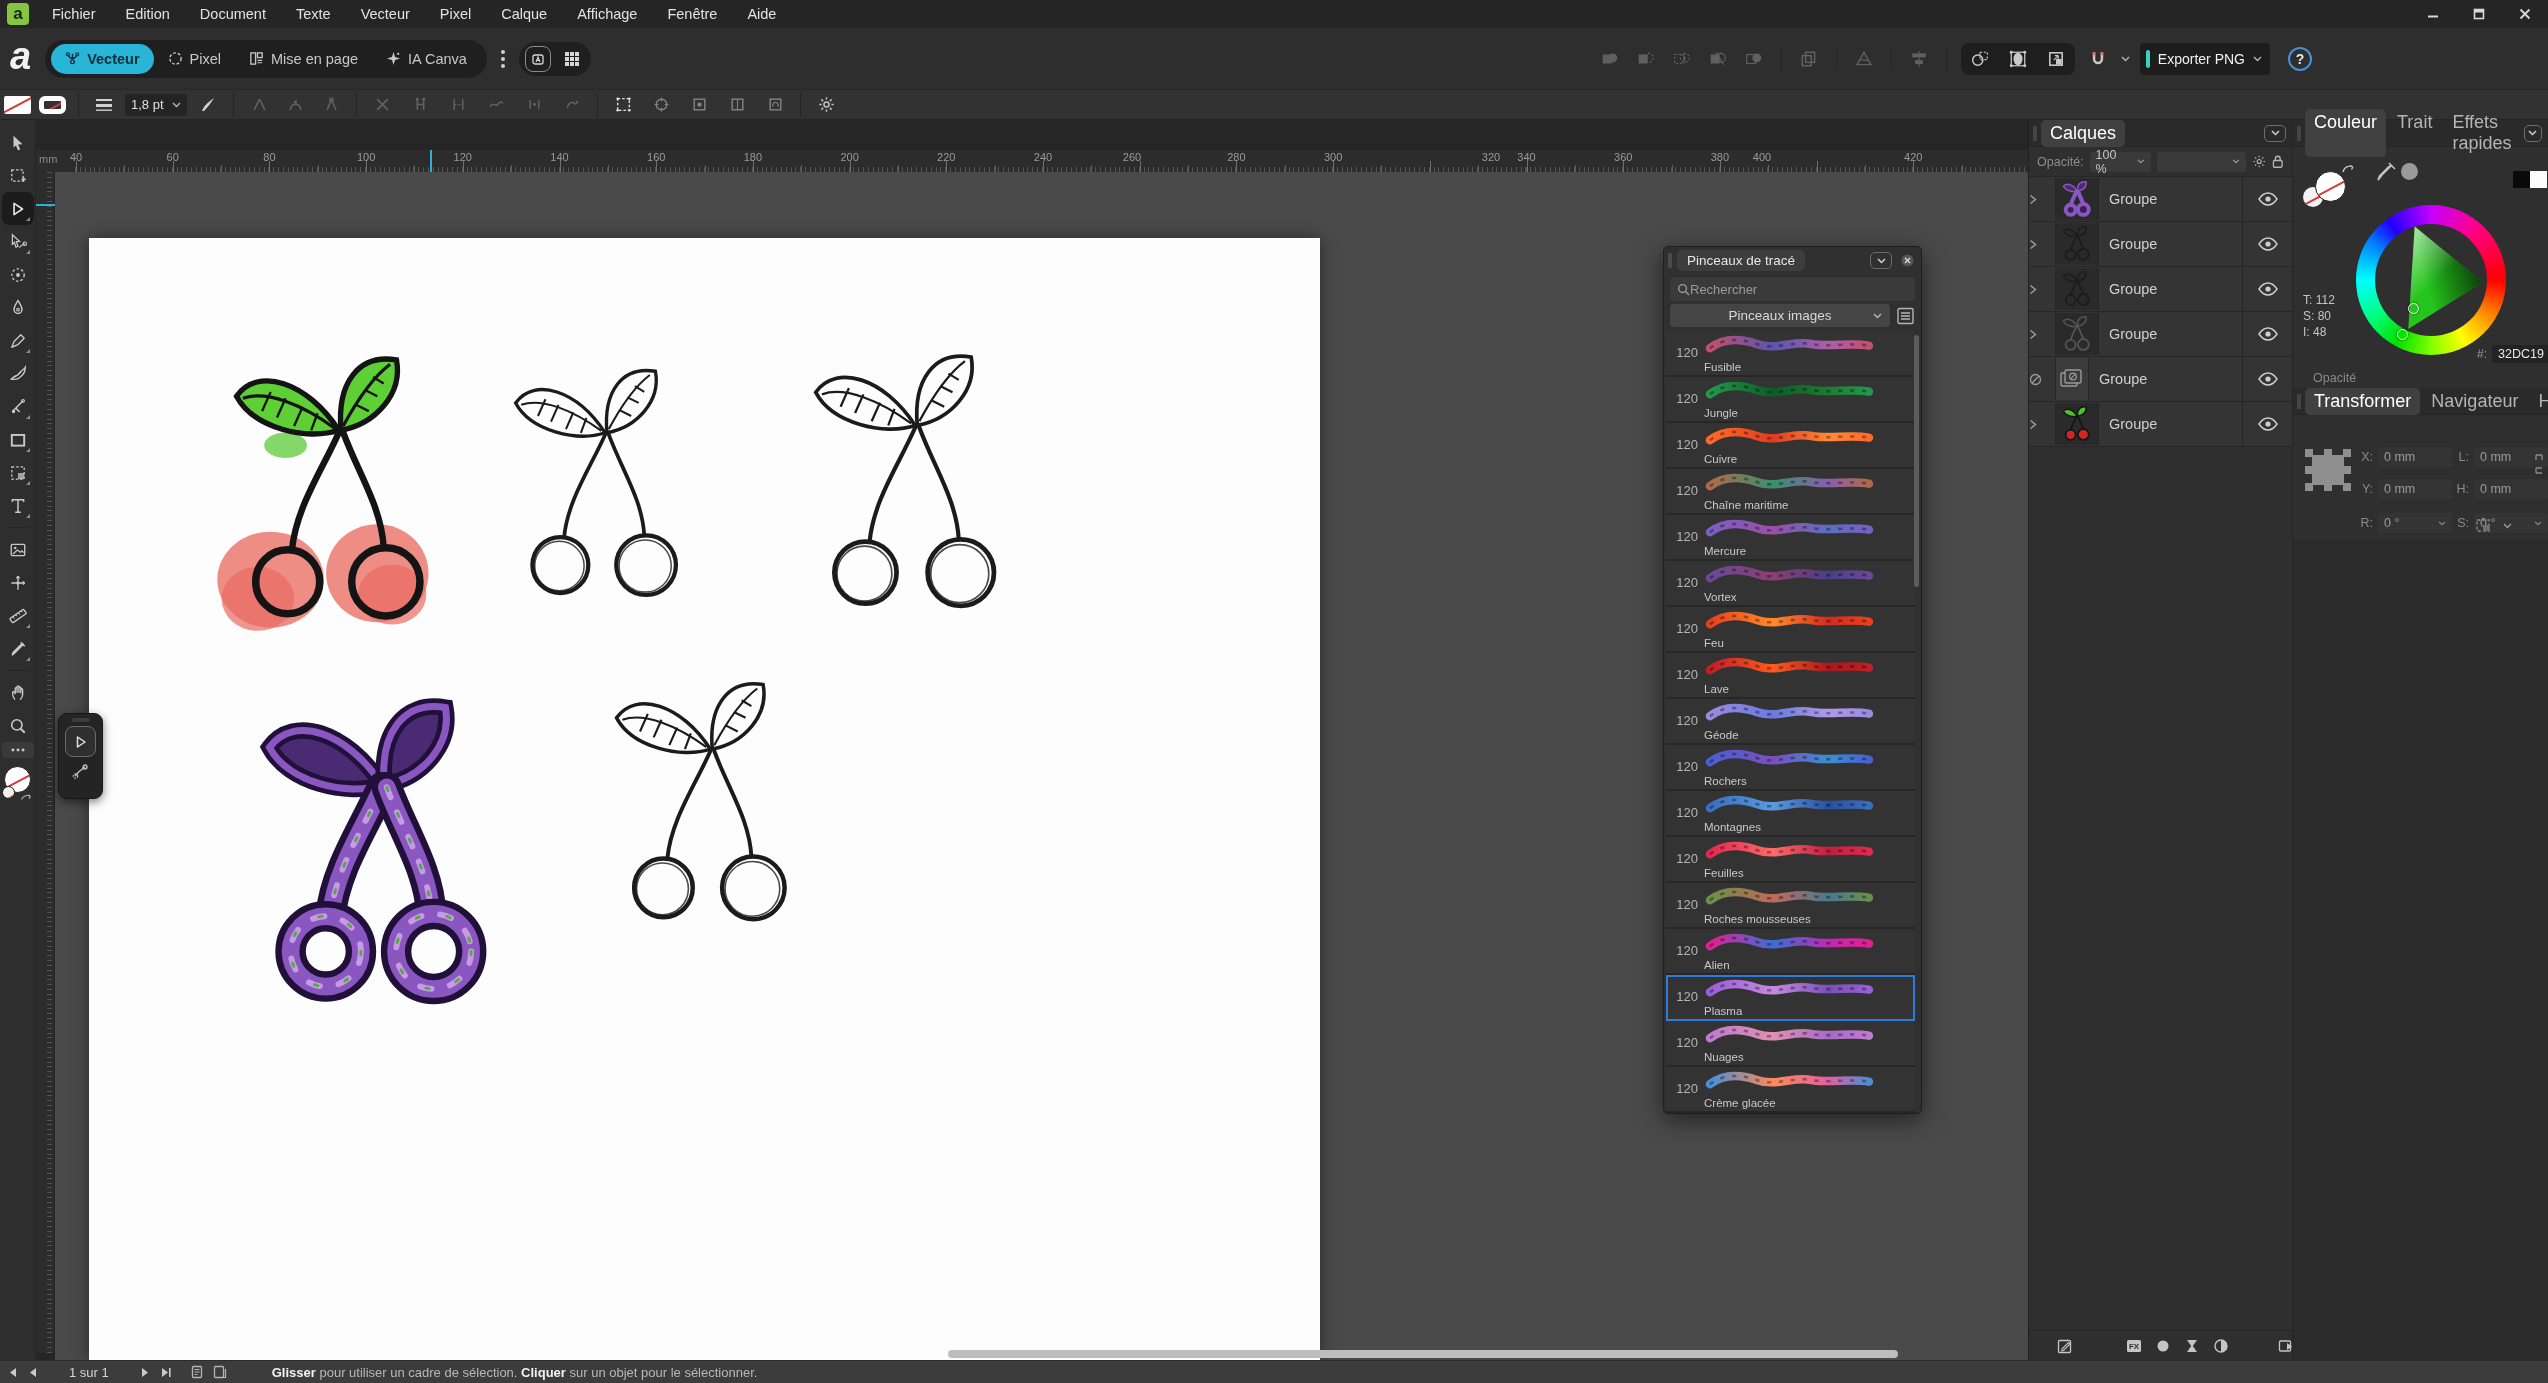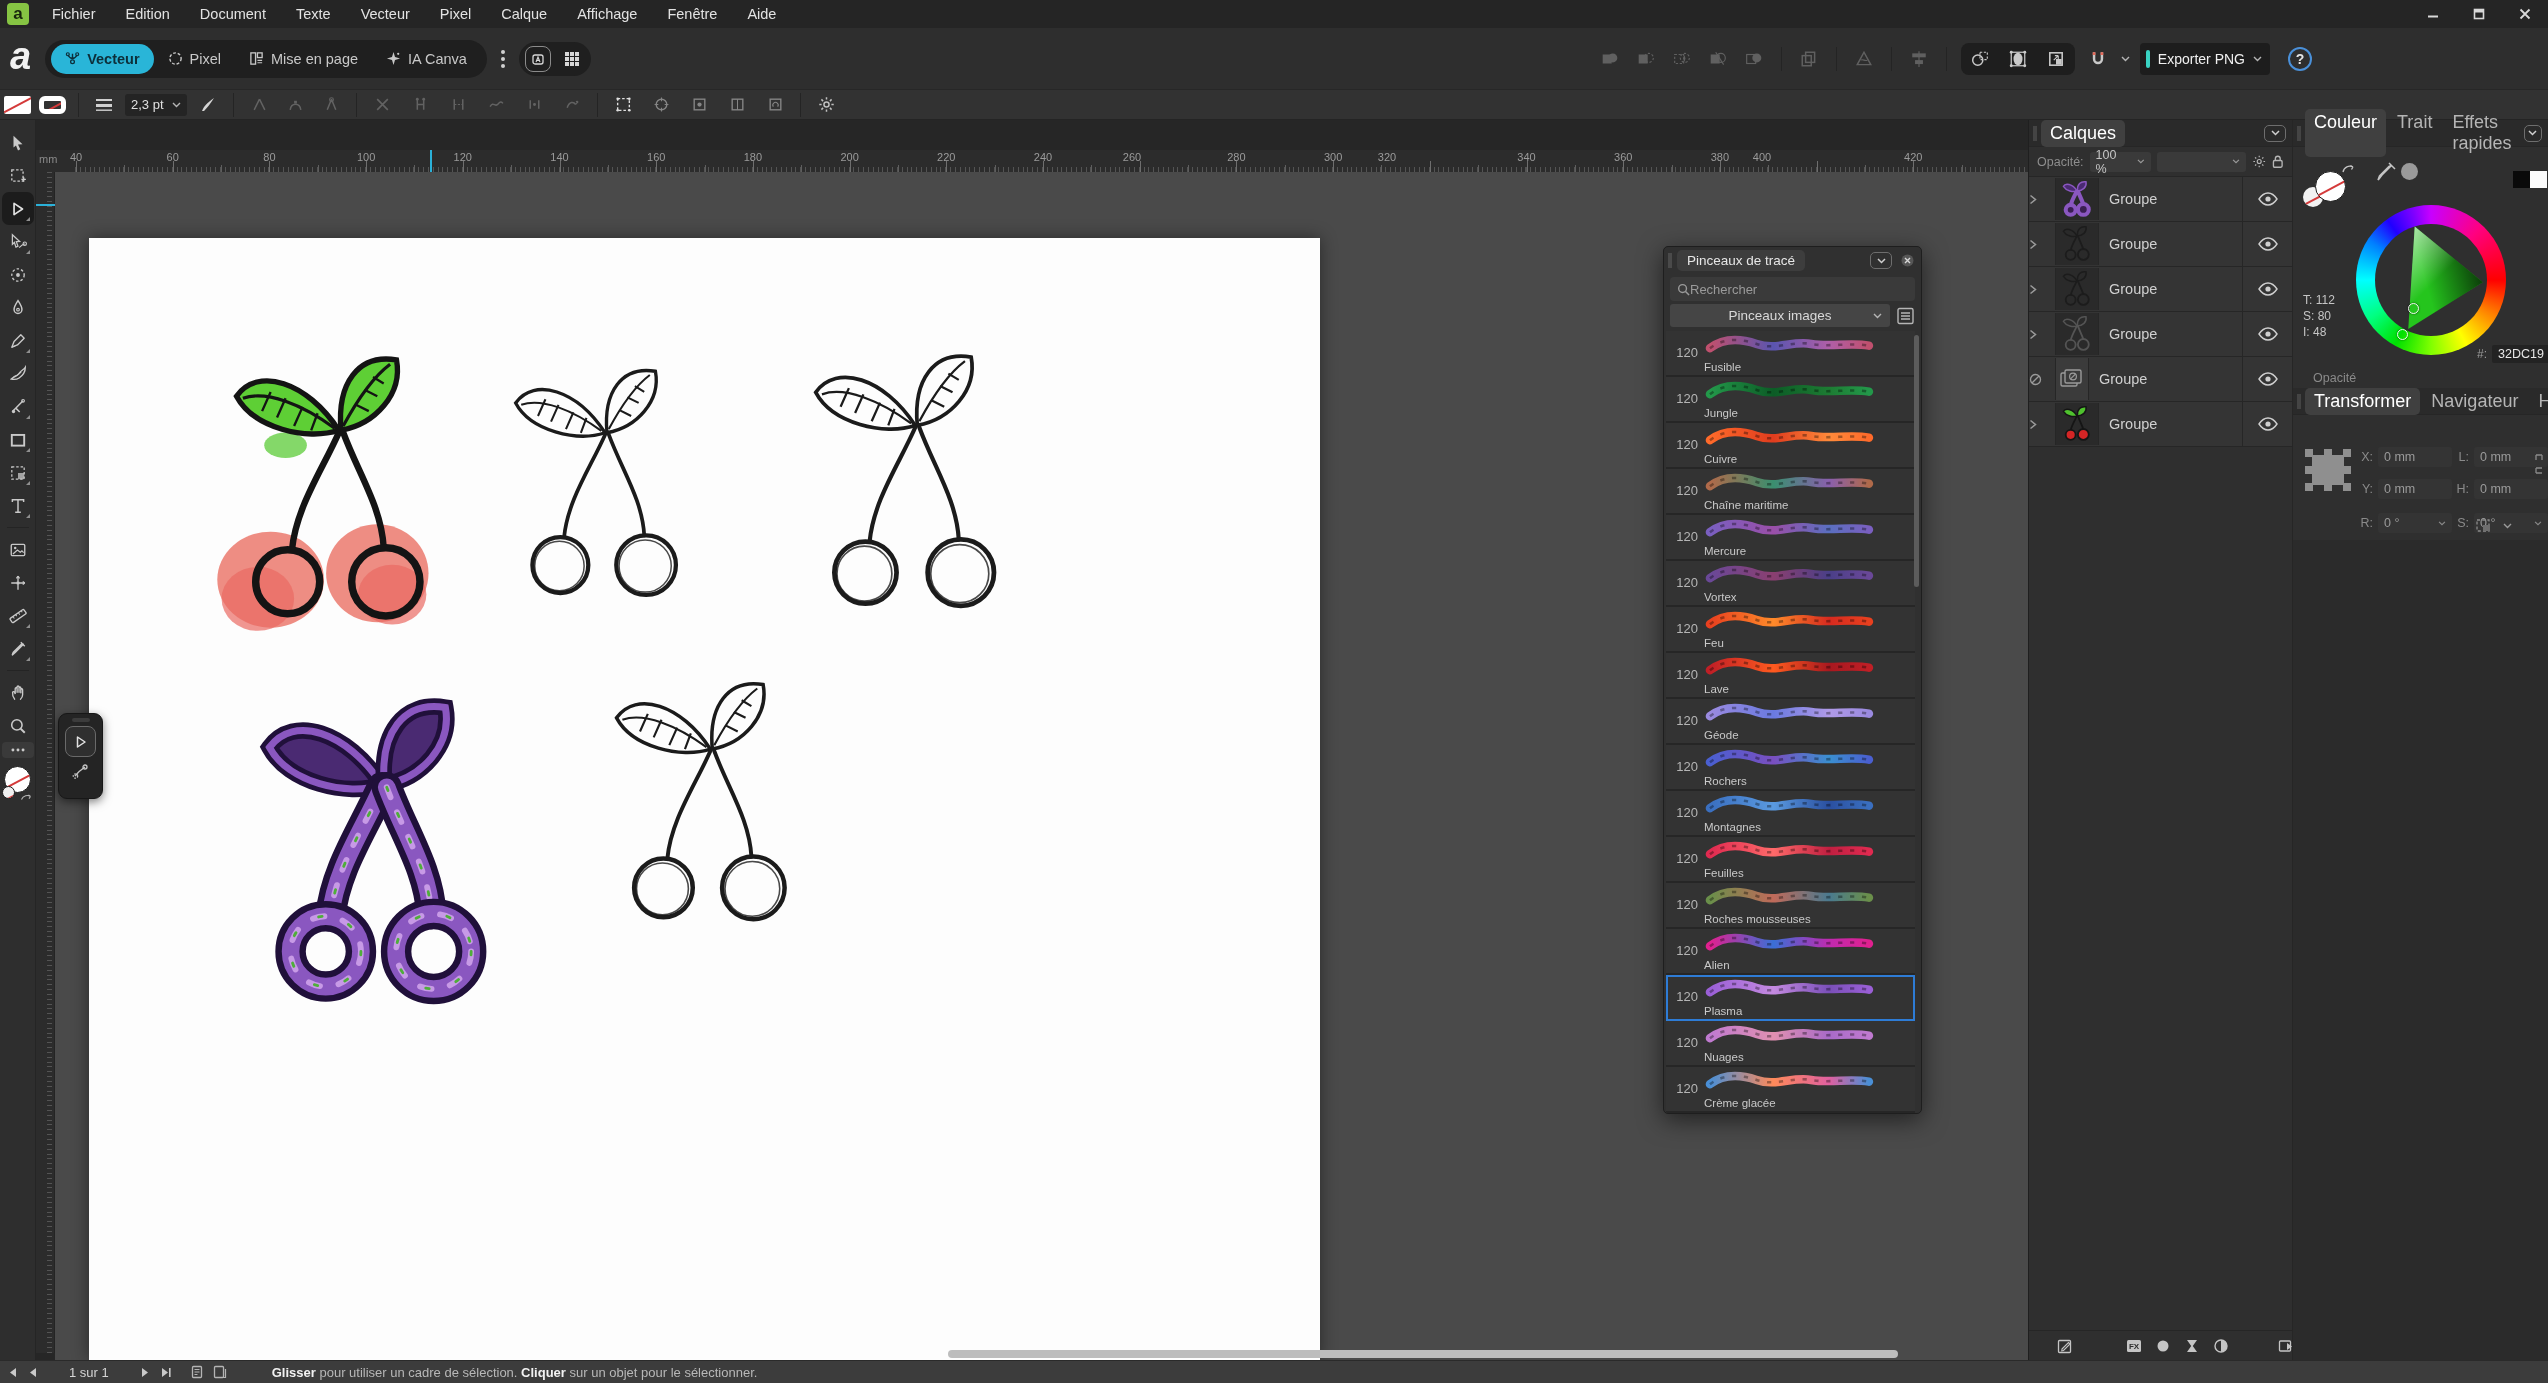--- a/index.html
+++ b/index.html
@@ -402,21 +402,21 @@
       </div>
     <div class="vsep"></div>
     <div class="tbico">
         <svg width="18" height="16" viewBox="0 0 18 16">
           <rect x="1" y="2" width="16" height="2" fill="#d0d0d0"></rect>
           <rect x="1" y="7" width="16" height="3" fill="#d0d0d0"></rect>
           <rect x="1" y="12.5" width="16" height="1.4" fill="#d0d0d0"></rect>
         </svg>
       </div>
     <div id="widthsel">
-      <span>2,3 pt</span>
+      <span>1,8 pt</span>
       <svg width="9" height="6" viewBox="0 0 9 6">
           <path d="M1 1 L4.5 4.5 L8 1" stroke="#b5b5b5" stroke-width="1.4" fill="none"></path>
         </svg>
     </div>
     <div class="tbico">
         <svg width="18" height="18" viewBox="0 0 18 18">
           <path d="M3 15 C5 10 8 7 15 2 C11 8 8 12 5 15 Z" fill="#d5d5d5"></path>
         </svg>
       </div>
     <div class="vsep"></div>
@@ -698,21 +698,21 @@
       <div class="rtickm" style="left: 1055.35px;"></div>
       <span class="rlabel" style="left: 1096px;">260</span>
       <div class="rtickM" style="left: 1103.7px;"></div>
       <div class="rtickm" style="left: 1152.05px;"></div>
       <span class="rlabel" style="left: 1200.4px;">280</span>
       <div class="rtickM" style="left: 1200.4px;"></div>
       <div class="rtickm" style="left: 1248.75px;"></div>
       <span class="rlabel" style="left: 1297.1px;">300</span>
       <div class="rtickM" style="left: 1297.1px;"></div>
       <div class="rtickm" style="left: 1345.45px;"></div>
-      <span class="rlabel" style="left: 1351px;">320</span>
+      <span class="rlabel" style="left: 1455px;">320</span>
       <div class="rtickM" style="left: 1393.8px;"></div>
       <div class="rtickm" style="left: 1442.15px;"></div>
       <span class="rlabel" style="left: 1490.5px;">340</span>
       <div class="rtickM" style="left: 1490.5px;"></div>
       <div class="rtickm" style="left: 1538.85px;"></div>
       <span class="rlabel" style="left: 1587.2px;">360</span>
       <div class="rtickM" style="left: 1587.2px;"></div>
       <div class="rtickm" style="left: 1635.55px;"></div>
       <span class="rlabel" style="left: 1683.9px;">380</span>
       <div class="rtickM" style="left: 1683.9px;"></div>

